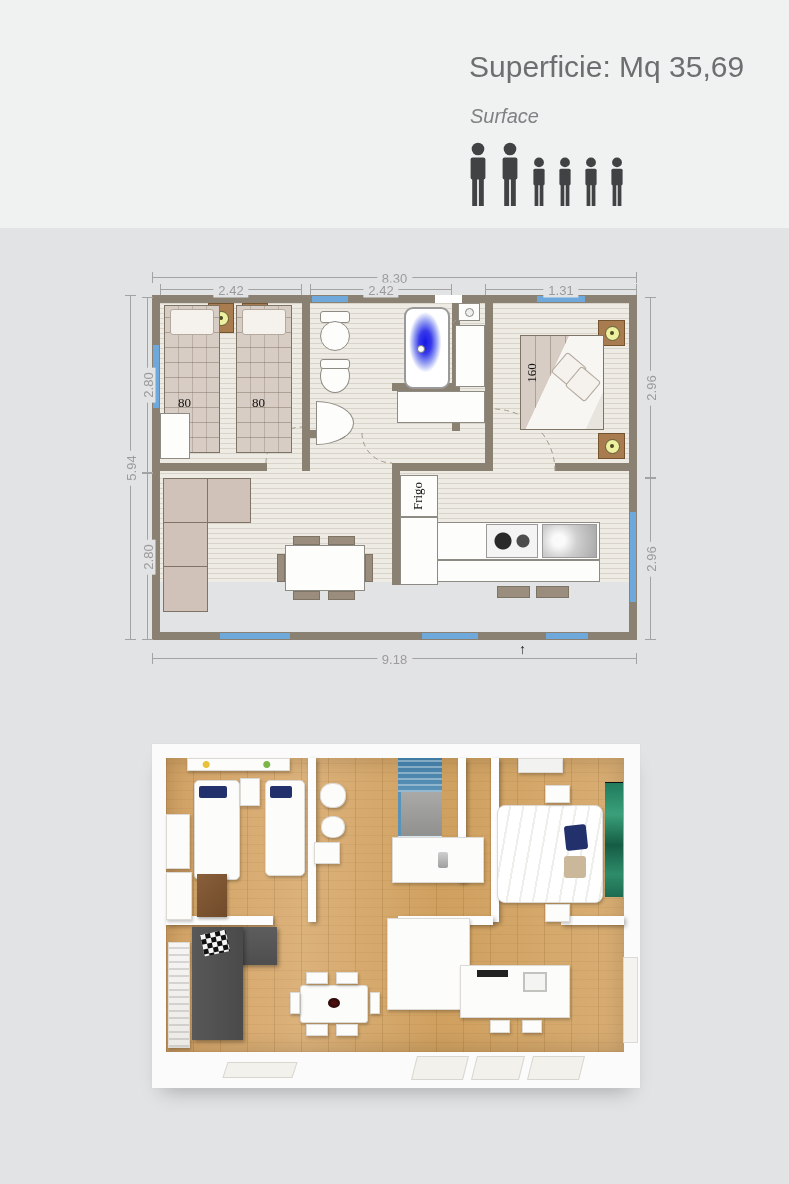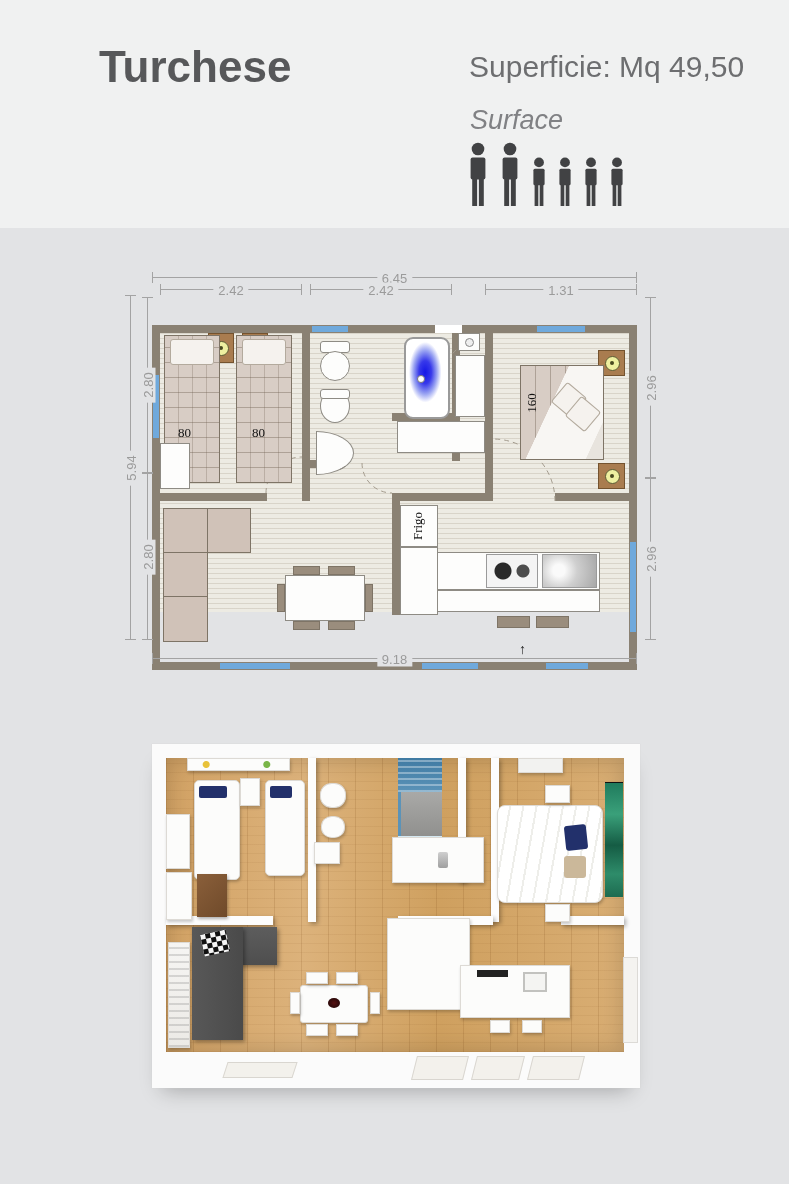--- a/index.html
+++ b/index.html
@@ -4,26 +4,26 @@
 <style>
   html,body{margin:0;padding:0;}
   body{font-family:"Liberation Sans", sans-serif;}
   .page{position:relative;width:789px;height:1184px;background:#e2e3e5;overflow:hidden;}
   .abs{position:absolute;}
 
   
   .header{position:absolute;left:0;top:0;width:789px;height:228px;background:#f0f1f1;}
   .title{position:absolute;left:99px;top:42px;font-size:44px;font-weight:bold;color:#57585a;letter-spacing:0px;}
   .superficie{position:absolute;left:469px;top:50px;font-size:30px;color:#6d6e70;}
-  .surface{position:absolute;left:470px;top:105px;font-size:27px;font-style:italic;color:#808184;}
+  .surface{position:absolute;left:470px;top:105px;font-size:20px;font-style:italic;color:#808184;}
   .people{position:absolute;left:466px;top:140px;height:66px;display:flex;align-items:flex-end;gap:8px;}
   .people svg{display:block;}
 
   
-  .plan2d{position:absolute;left:152px;top:295px;width:485px;height:295px;margin-top:30px;}
+  .plan2d{position:absolute;left:152px;top:295px;width:485px;height:295px;}
   .floor{position:absolute;left:8px;top:8px;right:8px;bottom:8px;background-color:#edebe3;
     background-image:repeating-linear-gradient(180deg, rgba(163,152,134,0.28) 0 1px, rgba(0,0,0,0) 1px 5px);}
   .wall{position:absolute;background:#8a8173;}
   .win{position:absolute;background:#6fa9dc;}
   .furn{position:absolute;background:#fdfdfc;border:1px solid #8e8b84;box-sizing:border-box;}
   .bed{position:absolute;background-color:#d8cdc5;border:1px solid #7e7466;box-sizing:border-box;
     background-image:repeating-linear-gradient(0deg, rgba(0,0,0,0) 0 14px, rgba(110,95,80,0.40) 14px 15px),
                      repeating-linear-gradient(90deg, rgba(0,0,0,0) 0 13px, rgba(110,95,80,0.28) 13px 14px);}
   .pillow{position:absolute;background:#f5f2ee;border:1px solid #b3aa9d;border-radius:3px;}
   .brown{position:absolute;background:#a97c4f;border:1px solid #74532f;box-sizing:border-box;}
@@ -62,22 +62,21 @@
   .f3{position:absolute;background:#fcfcfb;border:1px solid #dddad5;box-sizing:border-box;box-shadow:1px 2px 3px rgba(0,0,0,0.22);}
   .band{position:absolute;left:0;right:0;bottom:0;height:36px;background:#fbfbfb;}
   .mat{position:absolute;background:#f3f1ec;border:1px solid #d9d6d0;box-sizing:border-box;}
 </style>
 </head>
 <body>
 
 <div class="page">
 
   <div class="header">
-    <div class="title">Turchese</div>
-    <div class="superficie">Superficie: Mq 49,50</div>
+    <div class="superficie">Superficie: Mq 35,69</div>
     <div class="surface">Surface</div>
     <div class="people">
         <svg width="24" height="64" viewBox="0 0 24 64" fill="#414244">
     <circle cx="12" cy="7" r="6.3"></circle>
     <rect x="4.6" y="15.5" width="14.8" height="22" rx="2"></rect>
     <rect x="6.2" y="37" width="4.9" height="27"></rect>
     <rect x="12.9" y="37" width="4.9" height="27"></rect>
   </svg>
         <svg width="24" height="64" viewBox="0 0 24 64" fill="#414244">
     <circle cx="12" cy="7" r="6.3"></circle>
@@ -202,21 +201,21 @@
     <div class="abs" style="left:390px;top:229px;width:55px;height:34px;border:1px solid #9a9a9a;box-sizing:border-box;background:radial-gradient(circle at 30% 48%, #fafafa 0 6px, #cfcfcf 45%, #a8a8a8), repeating-linear-gradient(0deg, rgba(255,255,255,0.85) 0 2px, rgba(140,140,140,0.8) 2px 4px) no-repeat 27px 2px / 26px 29px;"></div>
     <div class="furn" style="left:285px;top:265px;width:163px;height:22px;"></div>
     <div class="chair" style="left:345px;top:291px;width:33px;height:12px;"></div>
     <div class="chair" style="left:384px;top:291px;width:33px;height:12px;"></div>
   </div>
 
   <div class="dim-h" style="left:152px;top:271px;width:485px;">
     <span class="ln"></span>
       <span class="t1"></span>
       <span class="t2"></span>
-    <span class="lbl">6.45</span>
+    <span class="lbl">8.30</span>
   </div>
   <div class="dim-h" style="left:160px;top:283px;width:142px;">
     <span class="ln"></span>
       <span class="t1"></span>
       <span class="t2"></span>
     <span class="lbl">2.42</span>
   </div>
   <div class="dim-h" style="left:310px;top:283px;width:142px;">
     <span class="ln"></span>
       <span class="t1"></span>

